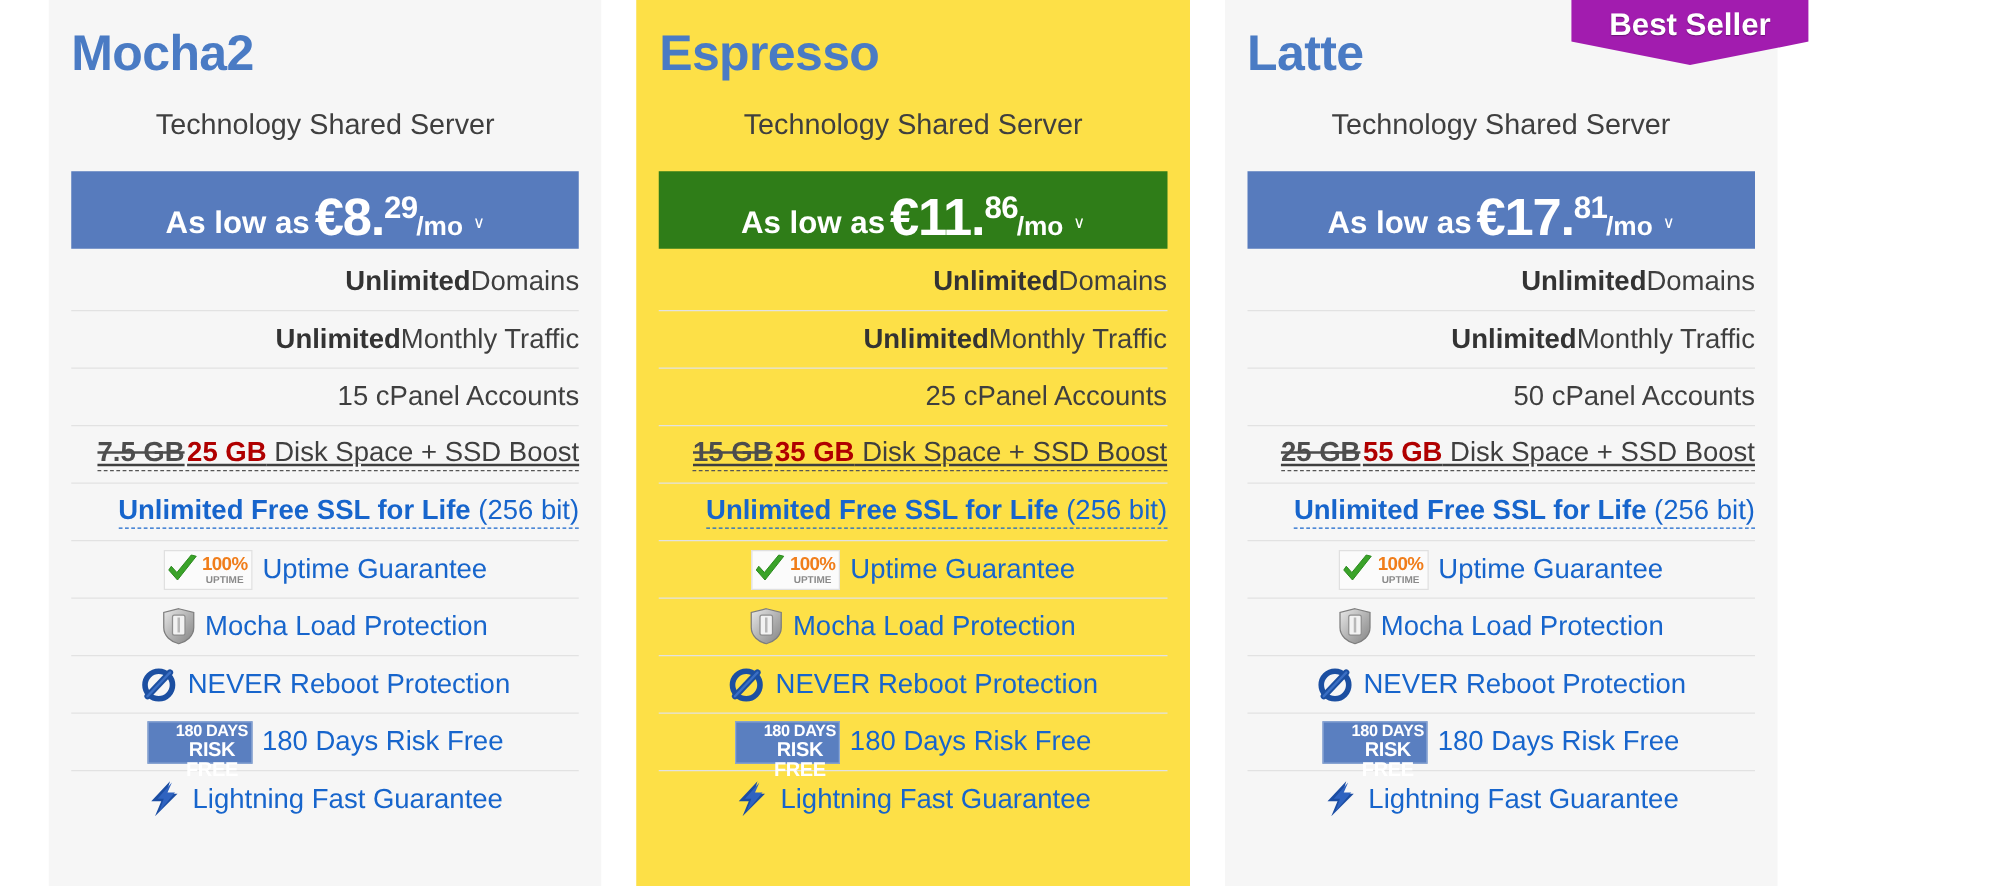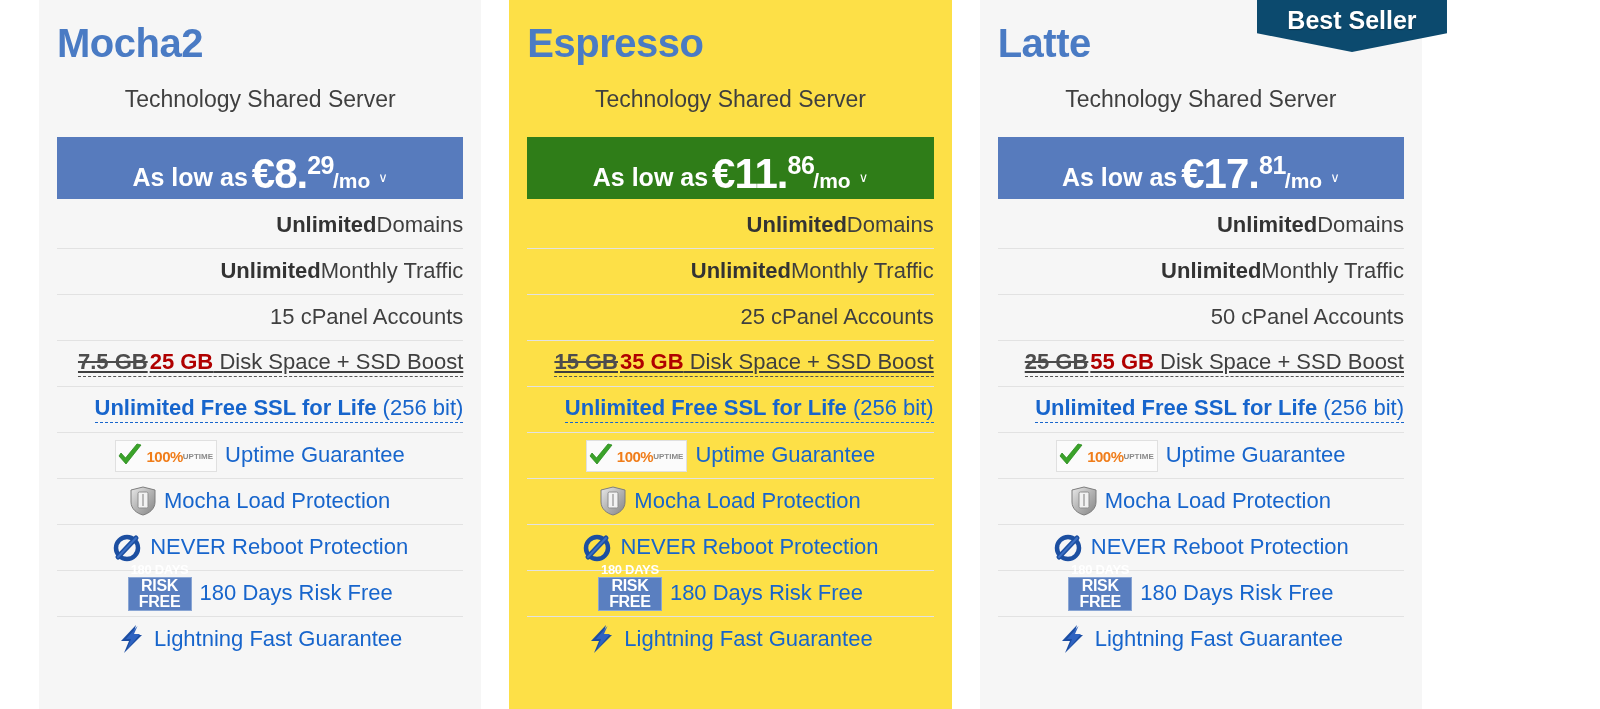--- a/index.html
+++ b/index.html
@@ -160,21 +160,21 @@
     align-items: center;
     background: #fbfbfb;
     border: 1px solid #e0e0e0;
     height: 30px;
     padding: 0 3px 0 0;
     position: relative;
     top: 1px;
   }
   .uptime-txt {
     display: flex;
-    flex-direction: row;
+    flex-direction: column;
     align-items: center;
     line-height: 1;
     margin-left: 2px;
   }
   .uptime-100 {
     color: #f07d1a;
     font-weight: bold;
     font-size: 15px;
     letter-spacing: -0.5px;
   }
@@ -183,29 +183,30 @@
     font-weight: bold;
     font-size: 8px;
     letter-spacing: 0px;
     margin-top: 1px;
   }
 
   .risk-badge {
     display: flex;
     flex-direction: column;
     align-items: center;
-    justify-content: flex-end;
+    justify-content: flex-start;
     background: #5a7fc0;
     border: 1px solid #8aa6d4;
     color: #ffffff;
     width: 62px;
     height: 32px;
     line-height: 1;
     position: relative;
     top: 1px;
+    padding-left: 20px;
   }
   .risk-1 { font-size: 13px; font-weight: bold; letter-spacing: -0.3px; }
   .risk-2 { font-size: 16px; font-weight: bold; margin-top: 2px; letter-spacing: -0.3px; }
 
   
   .ribbon {
     position: absolute;
     top: 0;
     right: -25px;
     width: 190px;
@@ -388,21 +389,21 @@
         <div class="frow icon-row">
           <svg class="ic" width="28" height="30" viewBox="0 0 28 30">
             <path d="M18 1 L3 17 L11 17 L6 29 L24 11 L15 11 Z" fill="#1b4da3"></path>
             <path d="M19.5 2 L8 15 L13 15 L9.5 25 L22 10 L16 10 Z" fill="#2f63c0"></path>
           </svg>
           <span class="lbl">Lightning Fast Guarantee</span>
         </div>
       </div>
     </div>
     <div class="card" style="background: rgb(246, 246, 246);">
-      <div class="ribbon" style="background: #0c4a6e;">
+      <div class="ribbon" style="background: #a21caf;">
         <span>Best Seller</span>
       </div>
       <div class="card-head">
         <div class="plan-name" style="color: rgb(74, 123, 196);">Latte</div>
         <div class="plan-sub">Technology Shared Server</div>
       </div>
       <div class="price-banner" style="background: rgb(87, 123, 189);">
         <span class="price-inner">
           <span class="price-aslow">As low as</span>
           <span class="price-main">€17.</span>

